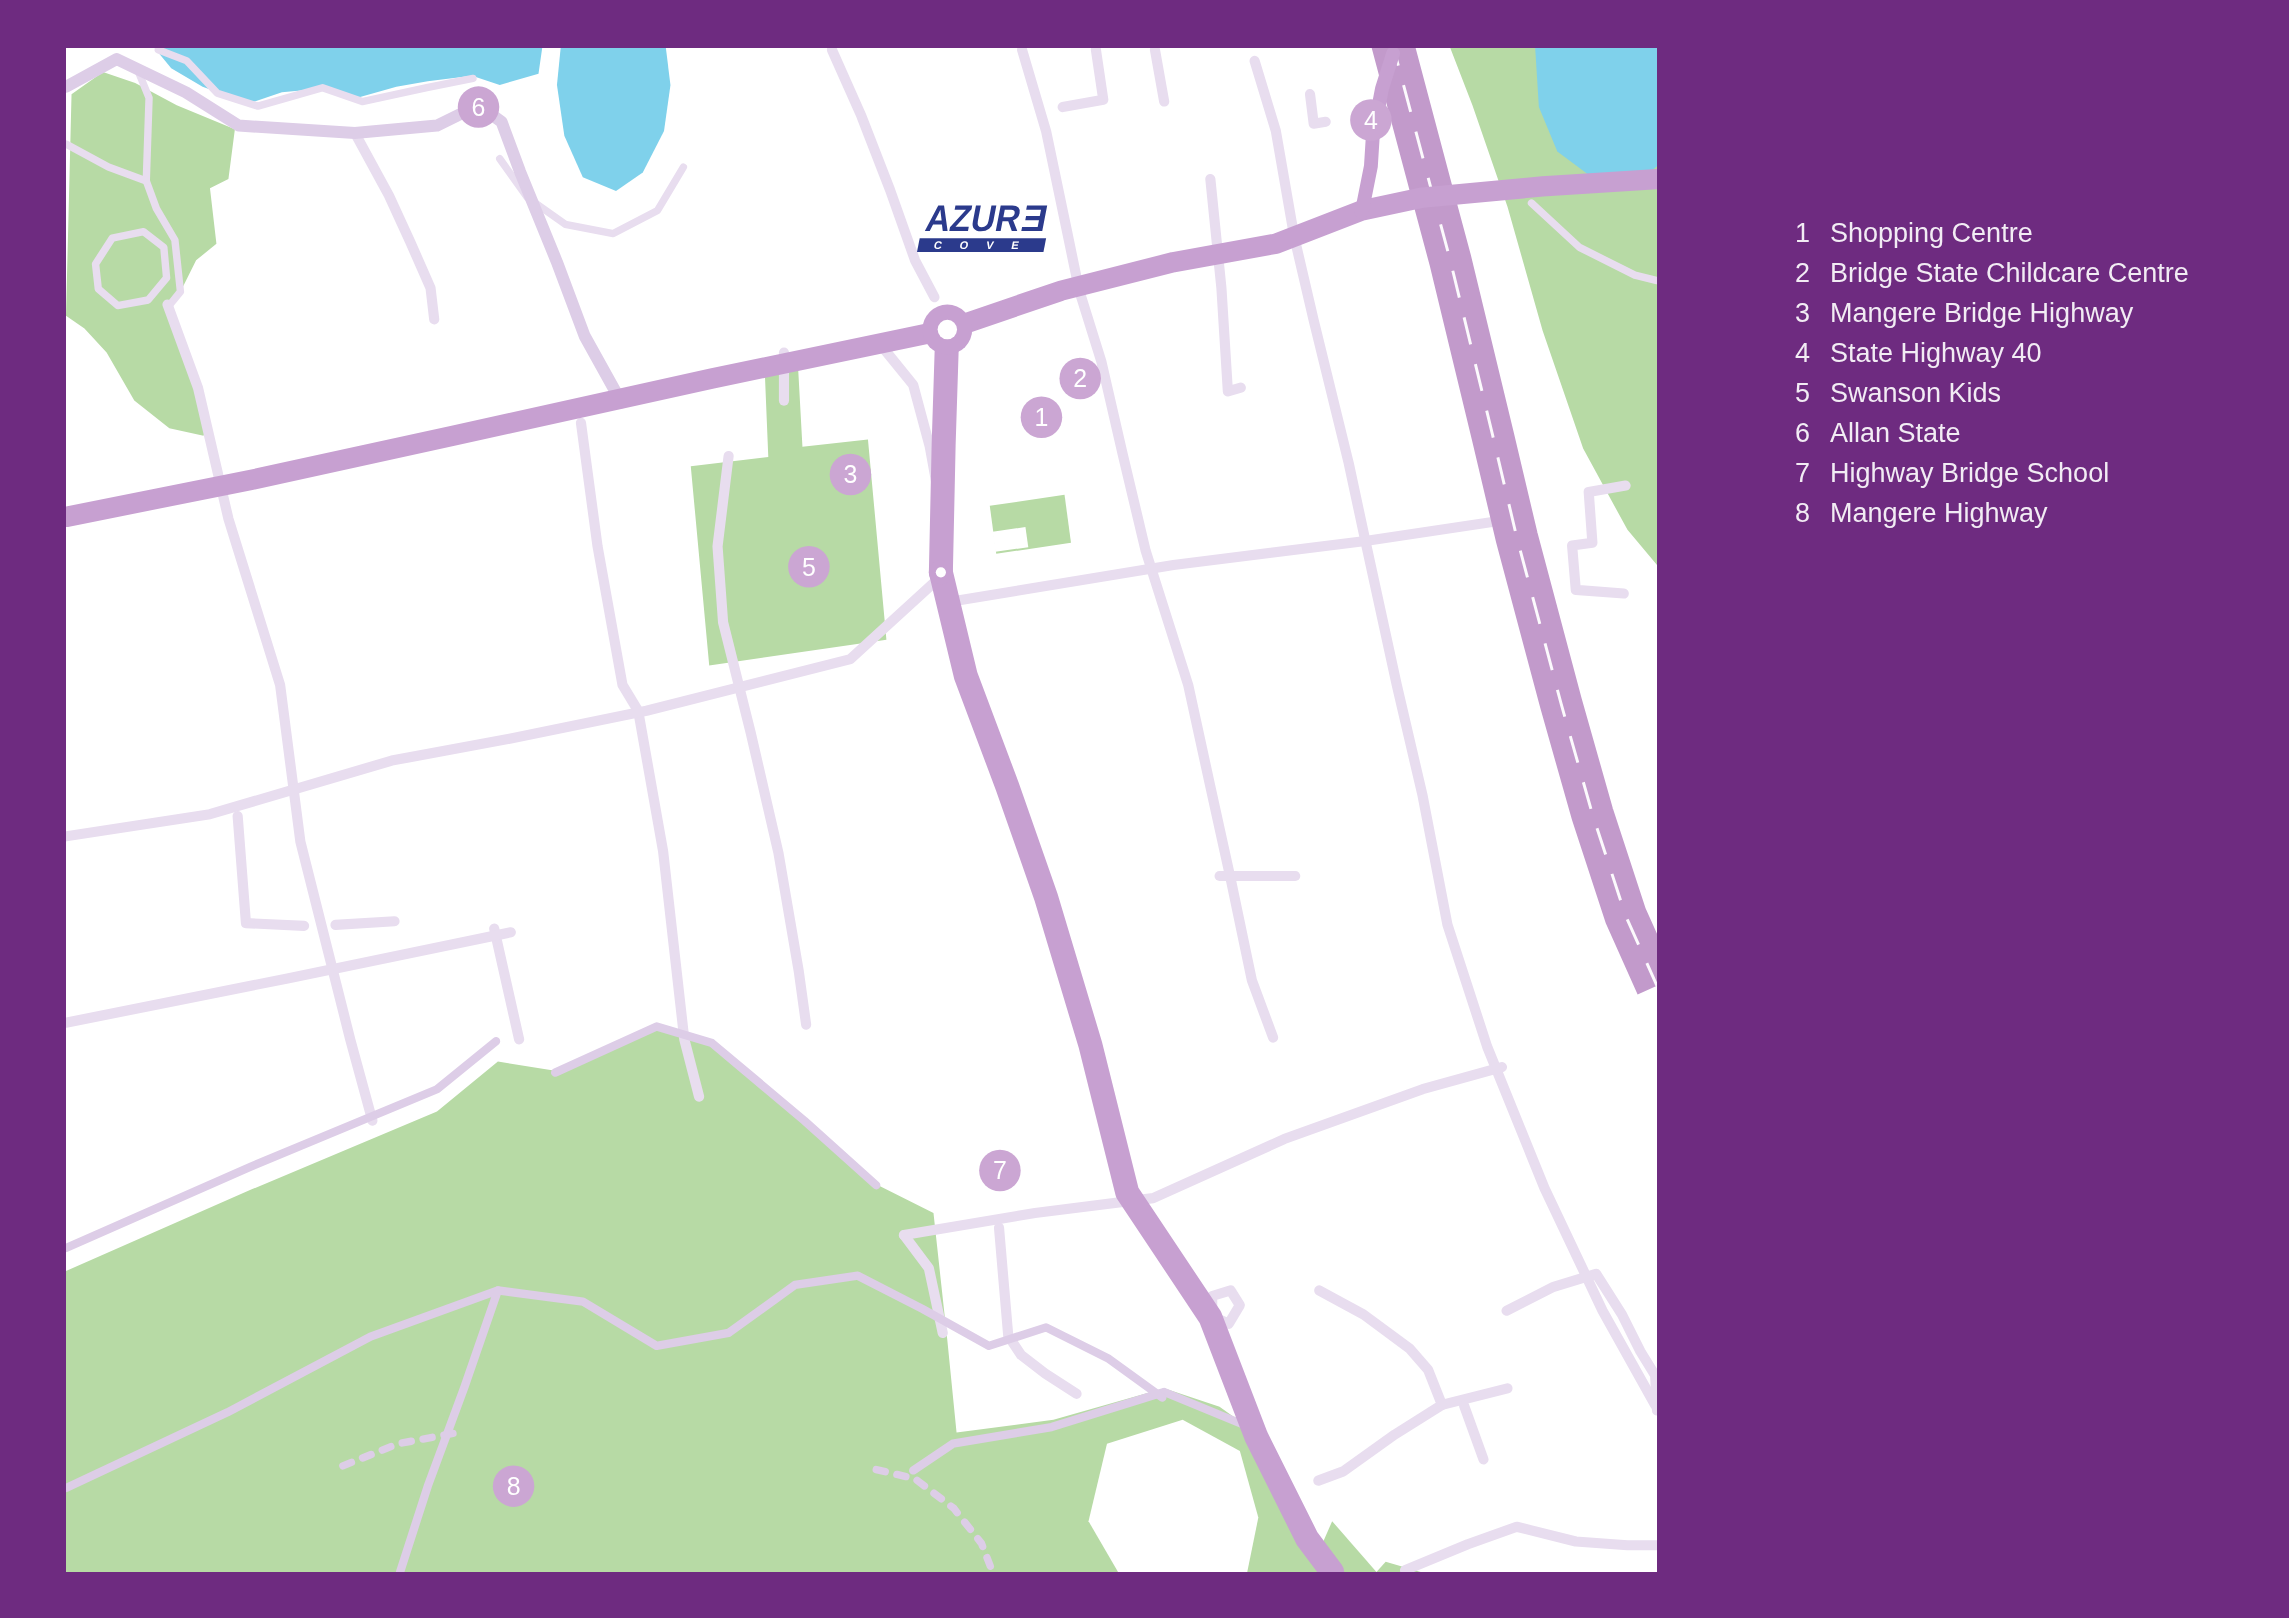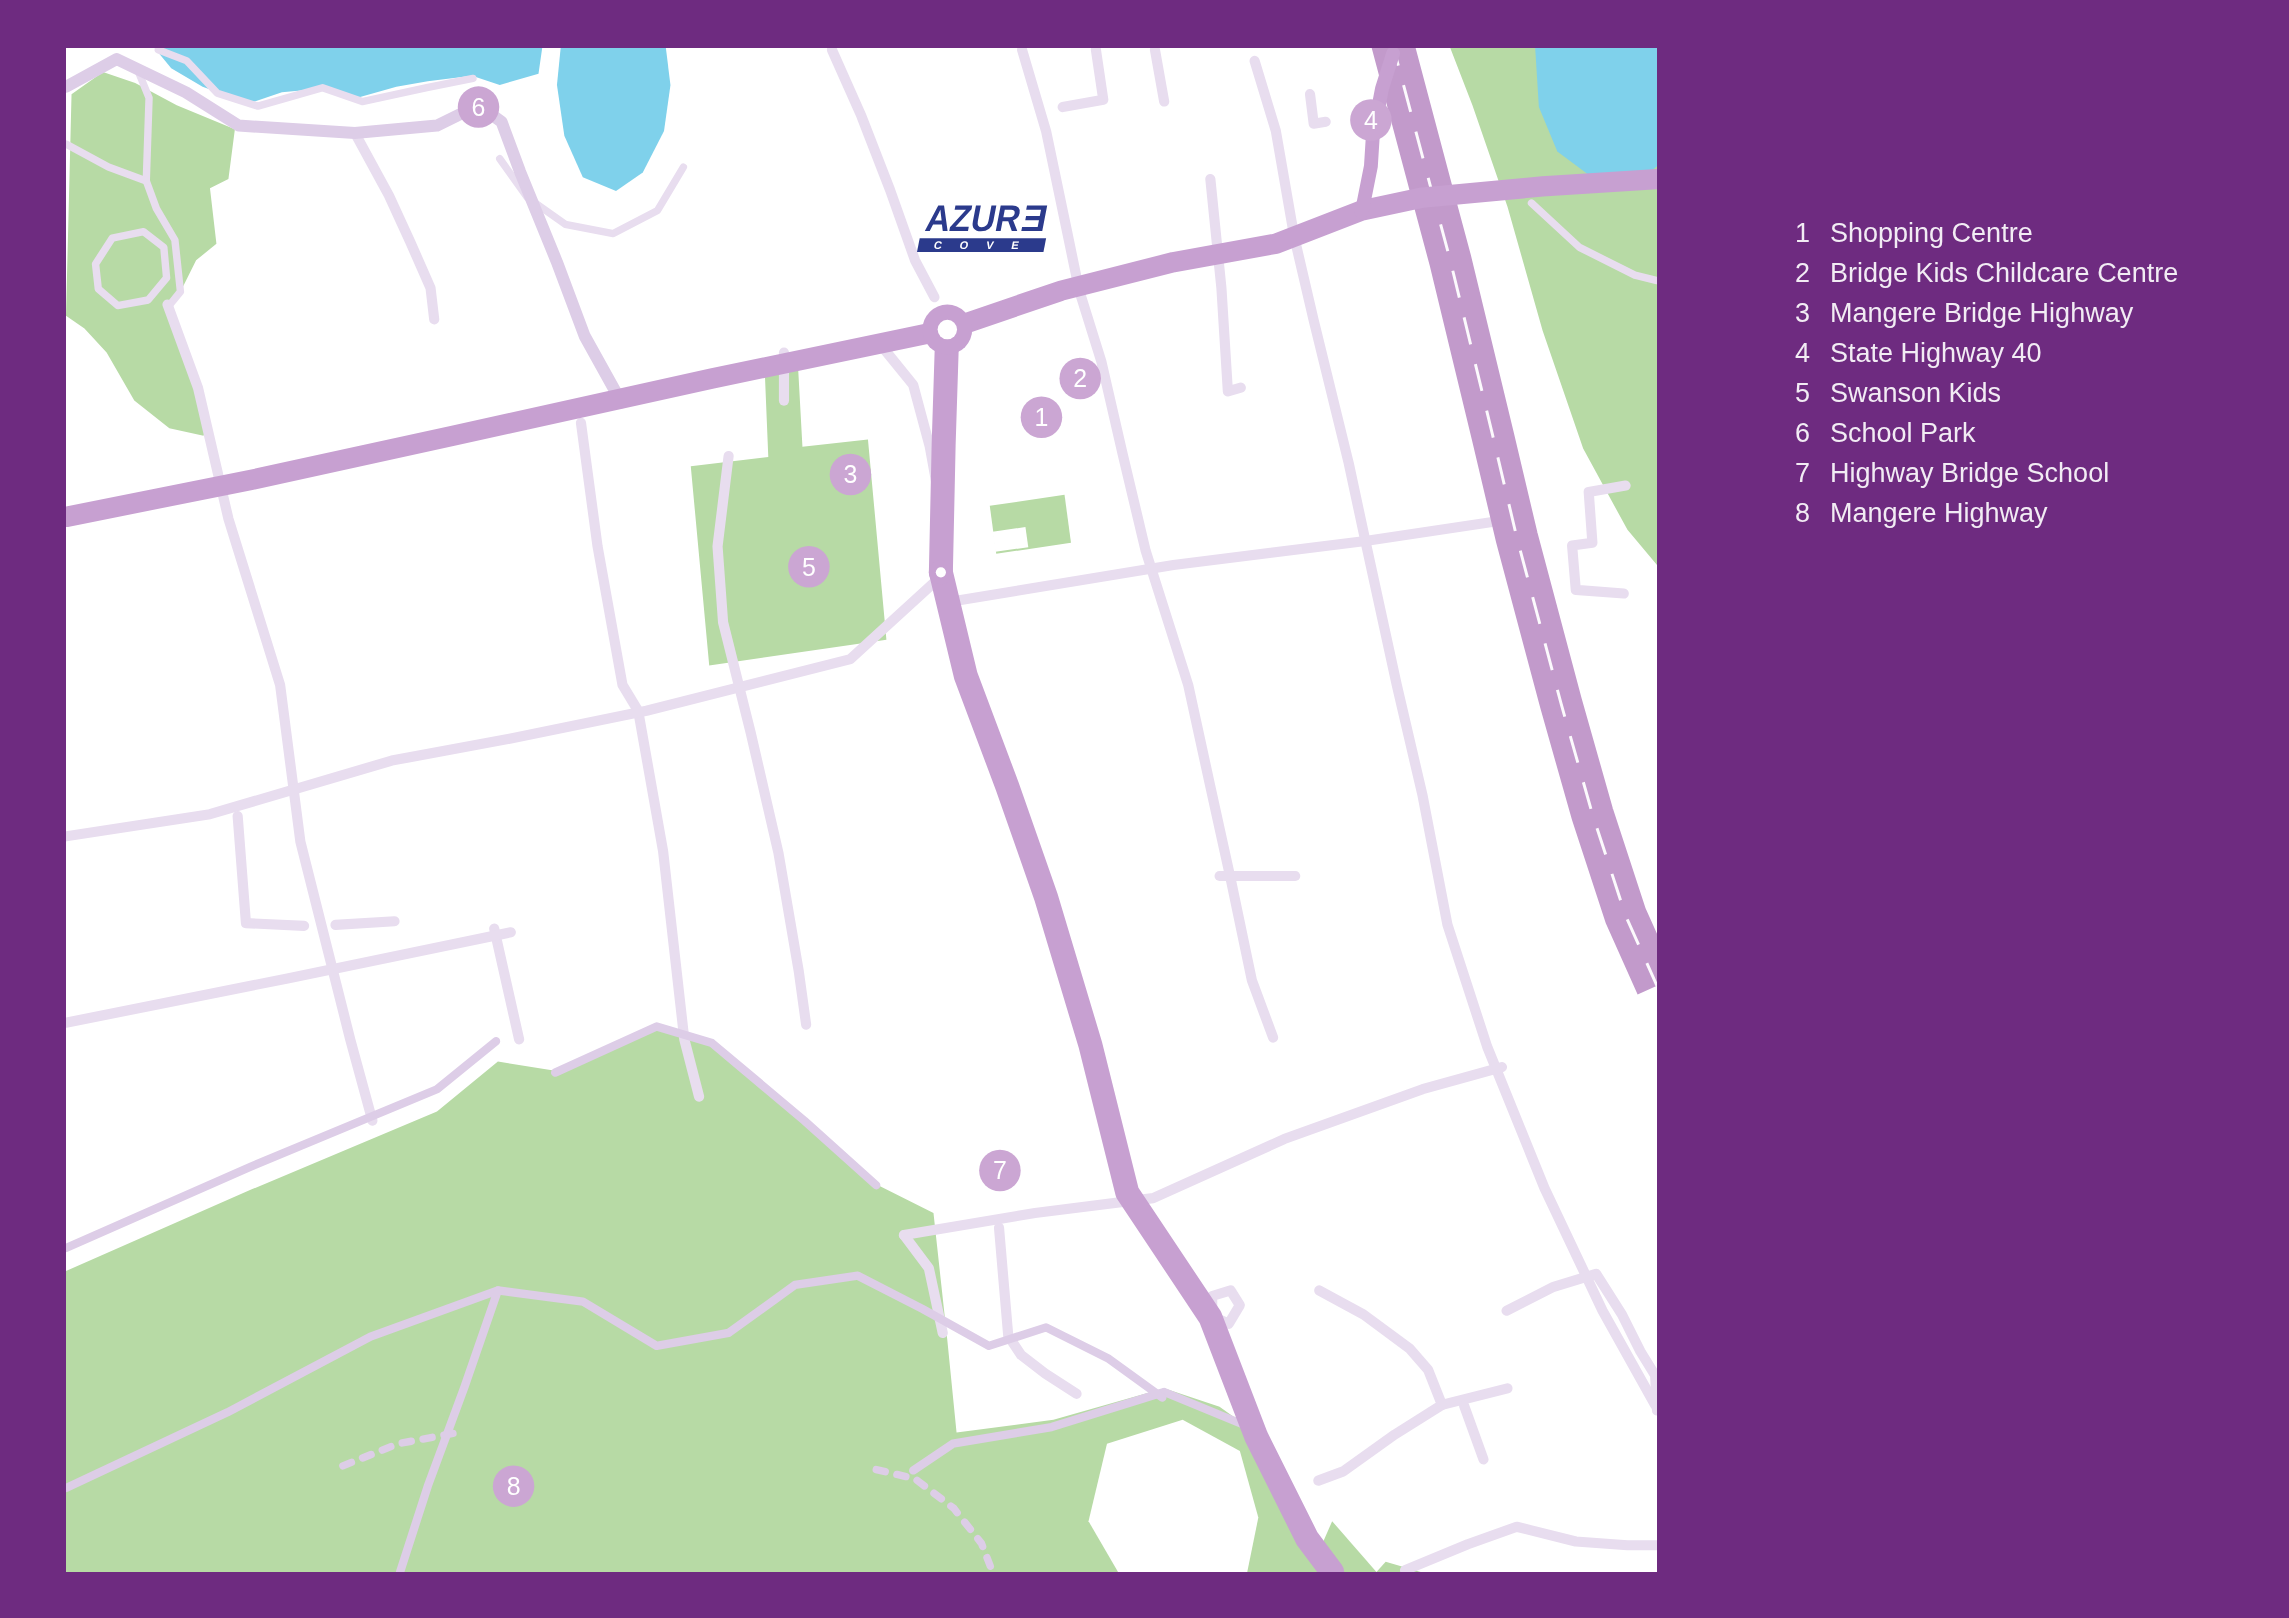--- a/index.html
+++ b/index.html
@@ -159,37 +159,37 @@
     </svg>
   </div>
 
   <div class="legend">
       <div class="legend-row">
       <span class="legend-num">1</span>
       <span class="legend-label">Shopping Centre</span>
     </div>
       <div class="legend-row">
       <span class="legend-num">2</span>
-      <span class="legend-label">Bridge Kids Childcare Centre</span>
+      <span class="legend-label">Bridge State Childcare Centre</span>
     </div>
       <div class="legend-row">
       <span class="legend-num">3</span>
       <span class="legend-label">Mangere Bridge Highway</span>
     </div>
       <div class="legend-row">
       <span class="legend-num">4</span>
       <span class="legend-label">State Highway 40</span>
     </div>
       <div class="legend-row">
       <span class="legend-num">5</span>
       <span class="legend-label">Swanson Kids</span>
     </div>
       <div class="legend-row">
       <span class="legend-num">6</span>
-      <span class="legend-label">School Park</span>
+      <span class="legend-label">Allan State</span>
     </div>
       <div class="legend-row">
       <span class="legend-num">7</span>
       <span class="legend-label">Highway Bridge School</span>
     </div>
       <div class="legend-row">
       <span class="legend-num">8</span>
       <span class="legend-label">Mangere Highway</span>
     </div>
     </div>

